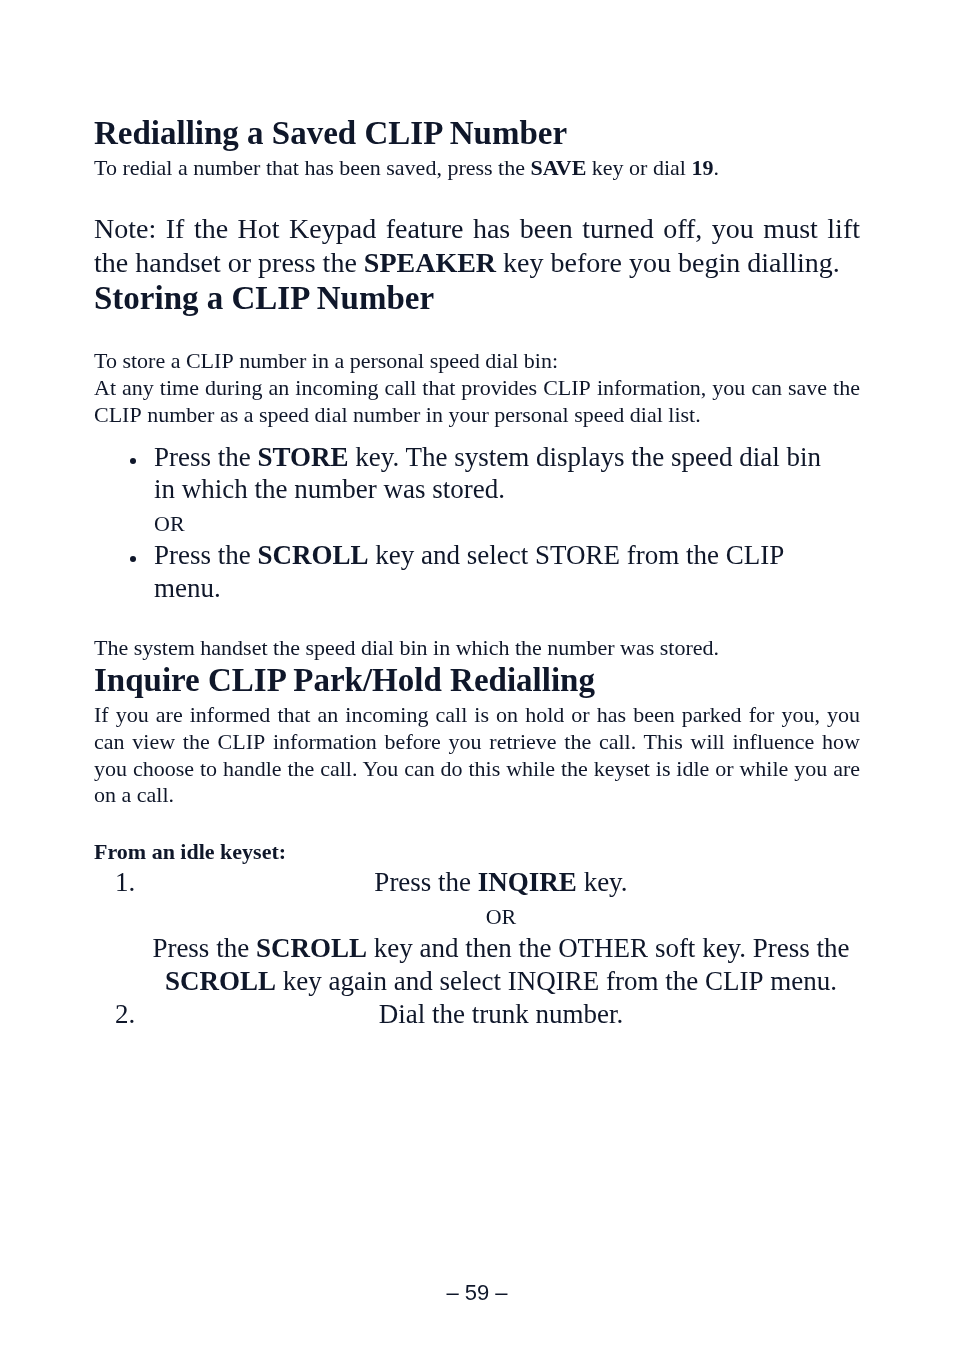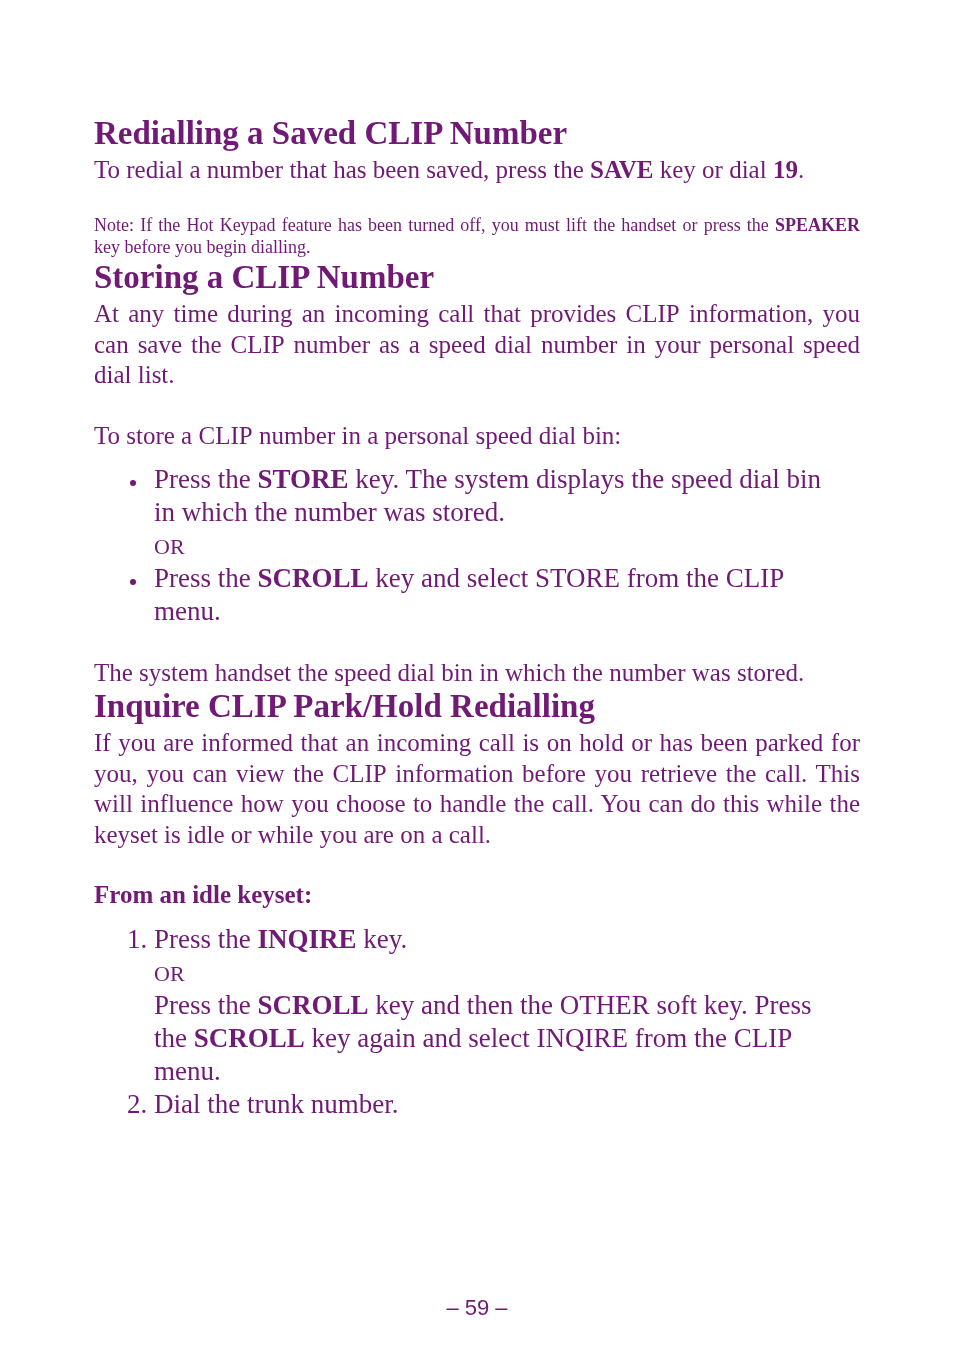--- a/index.html
+++ b/index.html
@@ -7,43 +7,43 @@
     padding: 0;
     background: #ffffff;
     width: 954px;
   }
   .page {
     box-sizing: border-box;
     width: 954px;
     min-height: 1352px;
     padding: 115px 94px 50px 94px;
     font-family: "Times New Roman", Times, serif;
-    color: #701a75;
+    color: #0f172a;
     position: relative;
   }
   .h2 {
     font-size: 33px;
     font-weight: bold;
     margin: 0 0 2px 0;
     line-height: 1.15;
   }
   .body-text {
-    font-size: 25px;
+    font-size: 22px;
     line-height: 1.22;
     margin: 0 0 0 0;
   }
   .justify {
     text-align: justify;
   }
   .bold { font-weight: bold; }
   .smallcaps {
     font-variant: small-caps;
   }
   .note {
-    font-size: 18px;
+    font-size: 28px;
     line-height: 1.22;
     text-align: justify;
     margin: 30px 0 0 0;
   }
   .gap-big { }
   .gap-med { margin-top: 30px; }
 
   ul.bullets {
     list-style: disc;
     font-size: 27px;
@@ -59,30 +59,31 @@
     font-size: 19px;
   }
   .or {
     font-size: 22px;
   }
 
   ol.numlist {
     font-size: 27px;
     line-height: 1.22;
     padding-left: 48px;
-    margin: 12px;
+    margin: 0;
+    text-align: center;
   }
   ol.numlist > li {
     padding-left: 0px;
     margin: 0;
   }
 
   .footer {
     position: absolute;
-    bottom: 31px;
+    bottom: 46px;
     left: 0;
     width: 100%;
     text-align: center;
     font-family: Arial, Helvetica, sans-serif;
     font-size: 22px;
   }
 </style>
 </head>
 <body>
 
@@ -90,25 +91,25 @@
 
   <div class="h2">Redialling a Saved CLIP Number</div>
   <p class="body-text justify">
     <span>To redial a number that has been saved, press the </span><span class="bold smallcaps">SAVE</span><span> key or dial </span><span class="bold">19</span><span>.</span>
   </p>
   <p class="note">
     <span>Note: If the Hot Keypad feature has been turned off, you must lift the handset or press the </span><span class="bold smallcaps">SPEAKER</span><span> key before you begin dialling.</span>
   </p>
 
   <div class="h2 gap-big">Storing a CLIP Number</div>
+  <p class="body-text gap-med">
+    <span>To store a </span><span class="smallcaps">CLIP</span><span> number in a personal speed dial bin:</span>
+  </p>
   <p class="body-text justify">
     <span>At any time during an incoming call that provides </span><span class="smallcaps">CLIP</span><span> information, you can save the </span><span class="smallcaps">CLIP</span><span> number as a speed dial number in your personal speed dial list.</span>
-  </p>
-  <p class="body-text gap-med">
-    <span>To store a </span><span class="smallcaps">CLIP</span><span> number in a personal speed dial bin:</span>
   </p>
 
   <ul class="bullets gap-med">
     <li>
       <span>Press the </span><span class="bold smallcaps">STORE</span><span> key. The system displays the speed dial bin in which the number was stored.</span>
       <br>
       <span class="or">OR</span>
     </li>
     <li>
       <span>Press the </span><span class="bold smallcaps">SCROLL</span><span> key and select </span><span class="smallcaps">STORE</span><span> from the </span><span class="smallcaps">CLIP</span><span> menu.</span>

